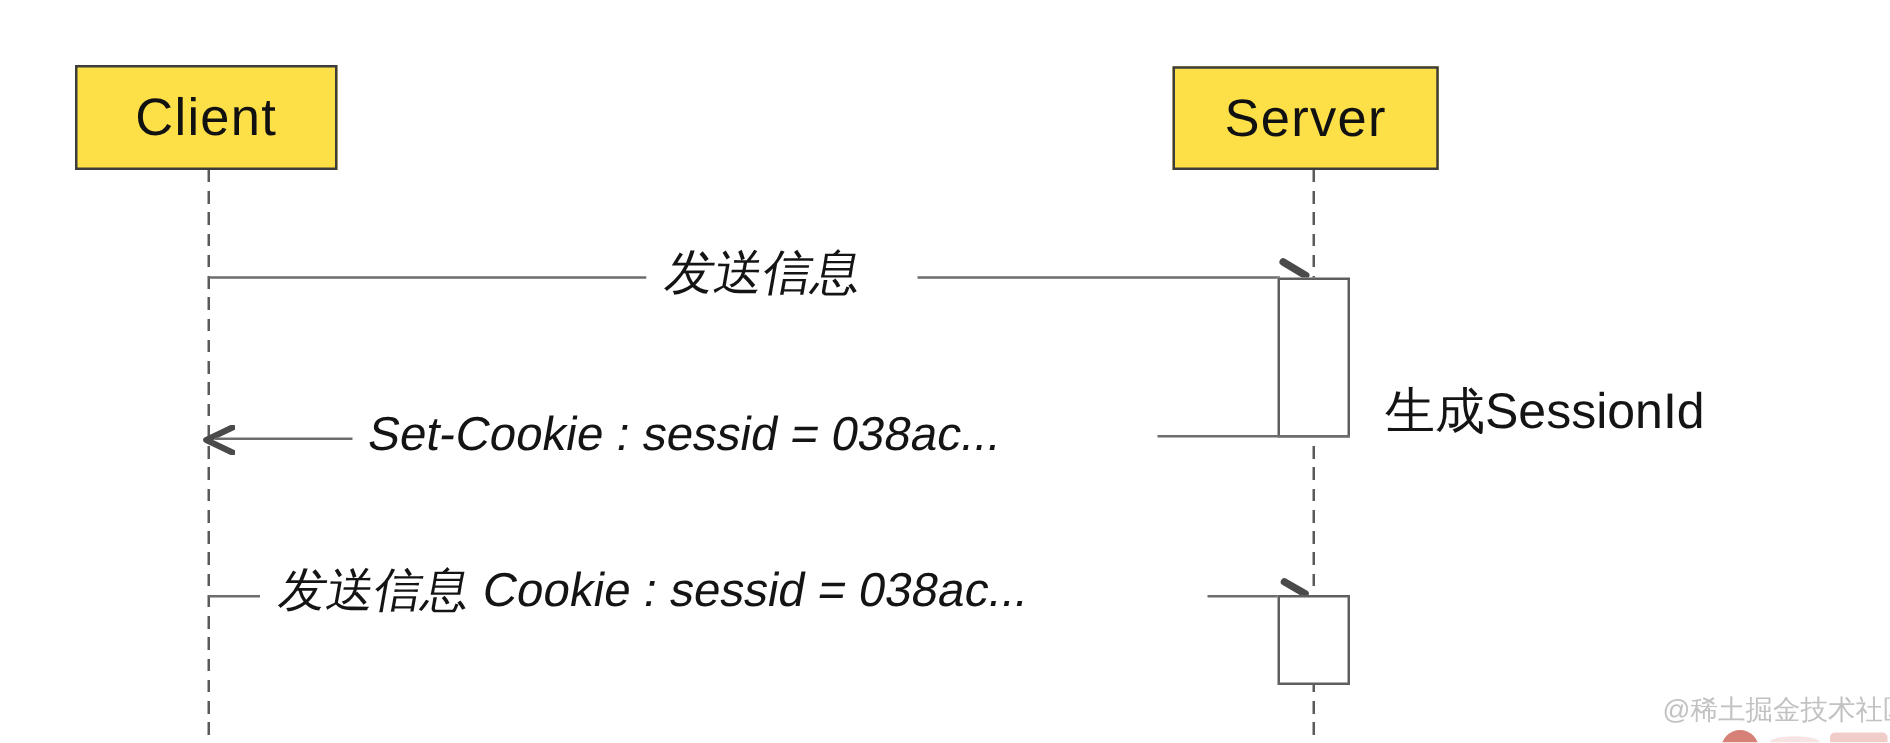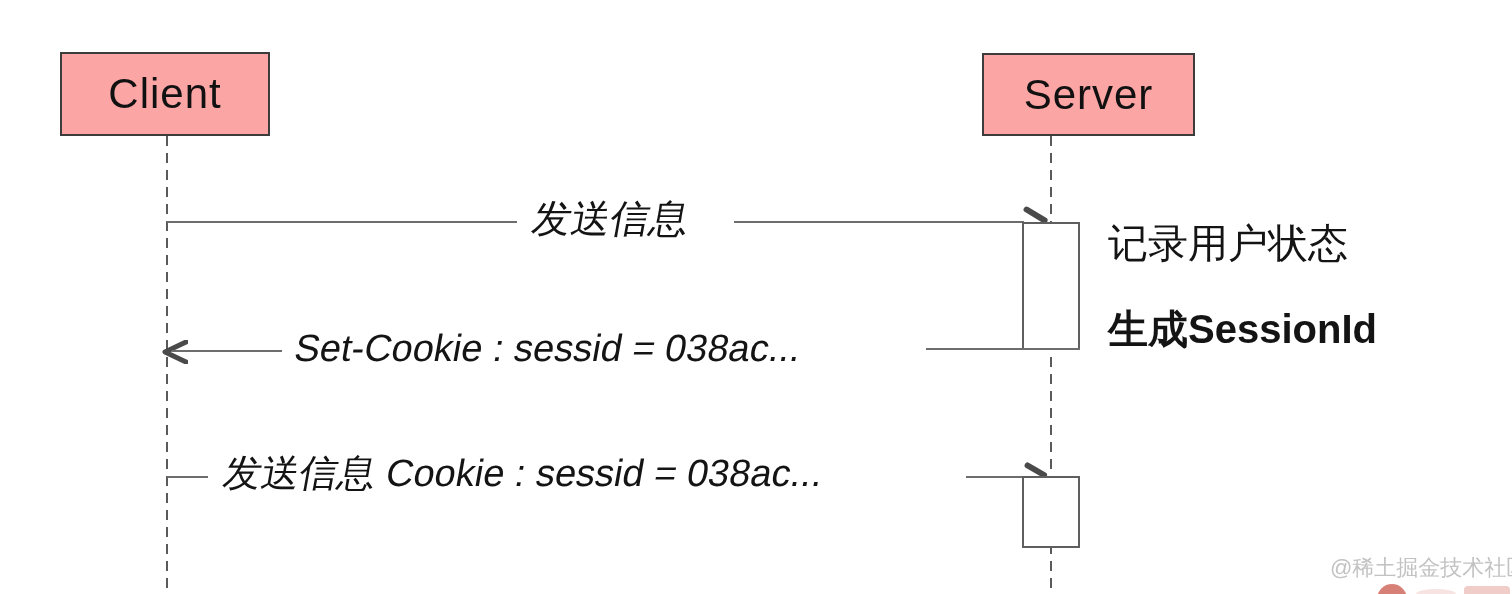--- a/index.html
+++ b/index.html
@@ -13,33 +13,33 @@
     height: 594px;
     background: #ffffff;
     overflow: hidden;
     font-family: "Liberation Sans", "DejaVu Sans", sans-serif;
     color: #111111;
   }
   
   .actor-box {
     position: absolute;
     border: 2px solid #3c3c3c;
-    background: #fca5a5;
+    background: #fde047;
     display: flex;
     align-items: center;
     justify-content: center;
     box-sizing: border-box;
   }
   .actor-box .actor-label {
     font-size: 42px;
     color: #111111;
     letter-spacing: 1px;
   }
   #client-box { left: 60px; top: 52px; width: 210px; height: 84px; }
-  #server-box { left: 938px; top: 53px; width: 213px; height: 83px; margin-left: 44px; }
+  #server-box { left: 938px; top: 53px; width: 213px; height: 83px; }
 
   
   .lifeline {
     position: absolute;
     width: 2px;
     background-image: repeating-linear-gradient(to bottom, #5a5a5a 0px, #5a5a5a 10px, transparent 10px, transparent 17px);
   }
   #client-lifeline { left: 166px; top: 136px; height: 456px; }
   #server-lifeline { left: 1050px; top: 136px; height: 458px; }
 
@@ -153,22 +153,21 @@
   <div class="msg-label" style="left:295px; top:329px; font-size:38px;">Set-Cookie : sessid = 038ac...</div>
   <div class="msg-line" style="left:926px; top:348px; width:154px;"></div>
 
   <div class="msg-line" style="left:167px; top:476px; width:41px;"></div>
   <div class="msg-label" style="left:224px; top:454px; font-size:38px;">发送信息 Cookie : sessid = 038ac...</div>
   <div class="msg-line" style="left:966px; top:476px; width:58px;"></div>
   <div class="barb" style="left:1025px; top:461px; width:25px; transform:rotate(30deg);"></div>
 
   <div class="activation" id="activation-2"></div>
 
-  <div class="note" style="left:1108px; top:223px;">记录用户状态</div>
-  <div class="note" style="left:1108px; top:309px;font-weight:bold;">生成SessionId</div>
+  <div class="note" style="left:1108px; top:309px;">生成SessionId</div>
 
   <div class="watermark">@稀土掘金技术社区</div>
 
   <div class="badge-circle"></div>
   <div class="badge-wisp"></div>
   <div class="badge-rect"></div>
 
 </div>
 
 </body></html>

